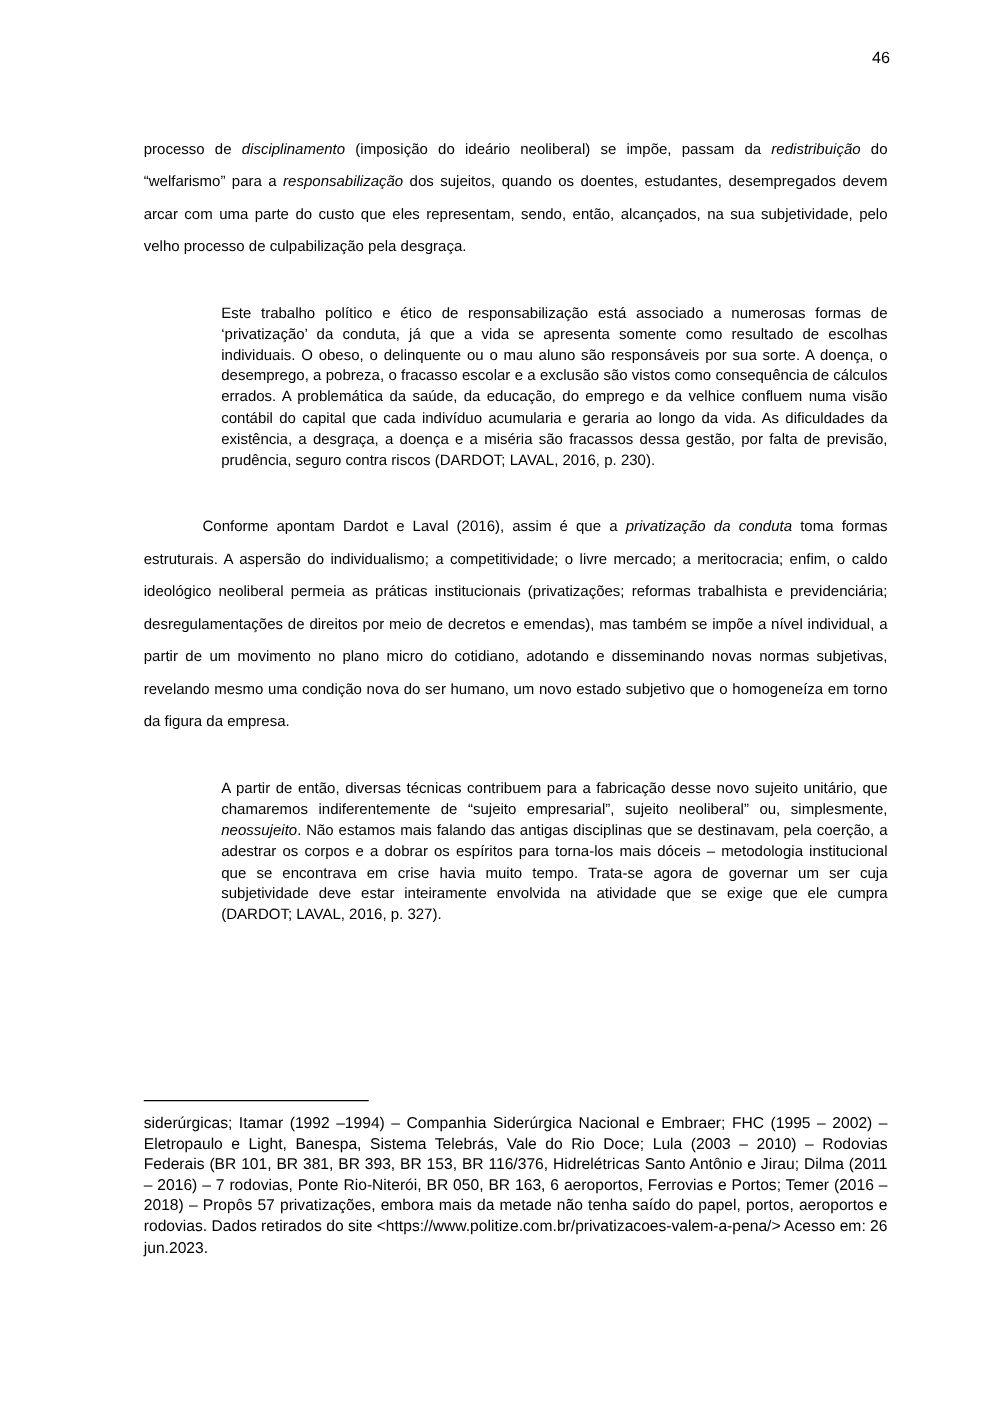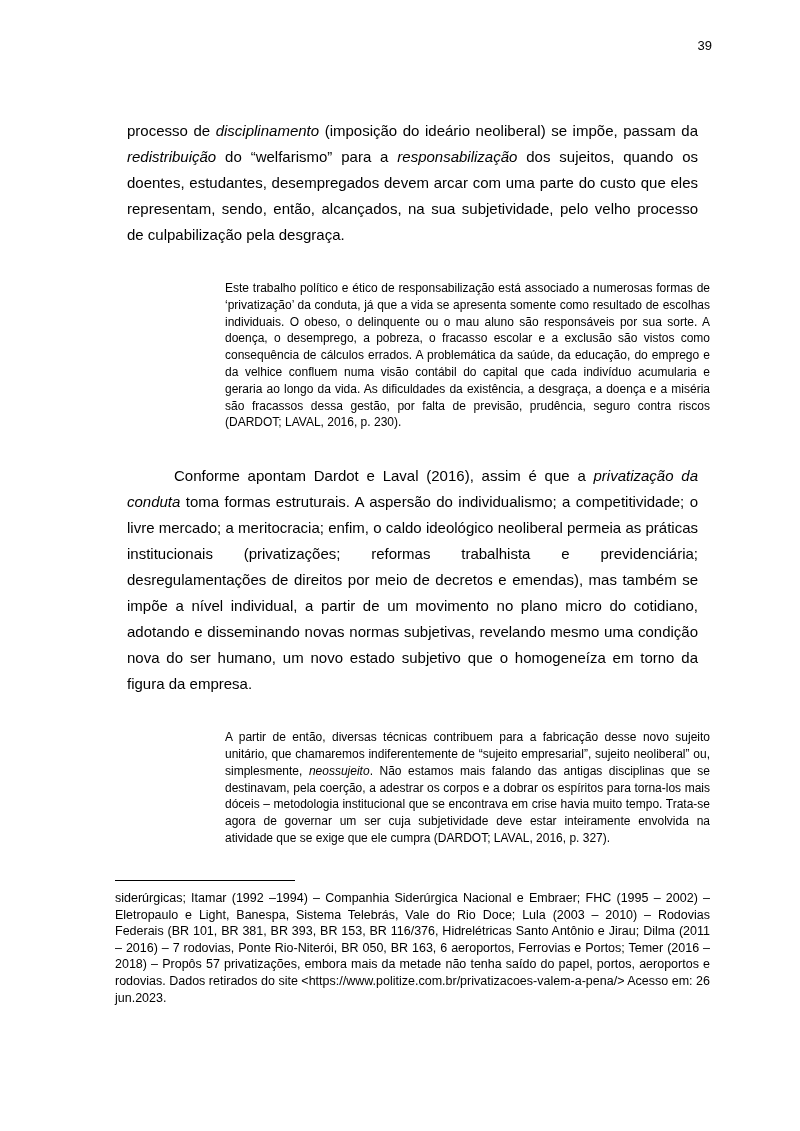--- a/index.html
+++ b/index.html
@@ -24,30 +24,30 @@
     font-size: 13px;
     line-height: 15px;
   }
   .content {
     position: absolute;
     left: 115px;
     top: 106px;
     width: 595px;
   }
   .body-par {
-    margin: 12px;
-    font-size: 15px;
+    margin: 0;
+    font-size: 12px;
     line-height: 26px;
     text-align: justify;
   }
   .body-par.first-line-indent {
     text-indent: 47px;
   }
   .quote {
-    margin: 32px 0 32px 110px;
+    margin: 32px 0 32px 62px;
     font-size: 12px;
     line-height: 16.8px;
     text-align: justify;
   }
   .footnote-area {
     position: absolute;
     left: 115px;
     top: 880px;
     width: 595px;
   }
@@ -64,21 +64,21 @@
   }
   .seg-i {
     font-style: italic;
   }
 </style>
 </head>
 <body>
 
 <div class="page">
 
-  <div class="page-number">39</div>
+  <div class="page-number">46</div>
 
   <div class="content">
 
     <p class="body-par"><span>processo de </span><span class="seg-i">disciplinamento</span><span> (imposição do ideário neoliberal) se impõe, passam da </span><span class="seg-i">redistribuição</span><span> do “welfarismo” para a </span><span class="seg-i">responsabilização</span><span> dos sujeitos, quando os doentes, estudantes, desempregados devem arcar com uma parte do custo que eles representam, sendo, então, alcançados, na sua subjetividade, pelo velho processo de culpabilização pela desgraça.</span></p>
 
     <blockquote class="quote"><span>Este trabalho político e ético de responsabilização está associado a numerosas formas de ‘privatização’ da conduta, já que a vida se apresenta somente como resultado de escolhas individuais. O obeso, o delinquente ou o mau aluno são responsáveis por sua sorte. A doença, o desemprego, a pobreza, o fracasso escolar e a exclusão são vistos como consequência de cálculos errados. A problemática da saúde, da educação, do emprego e da velhice confluem numa visão contábil do capital que cada indivíduo acumularia e geraria ao longo da vida. As dificuldades da existência, a desgraça, a doença e a miséria são fracassos dessa gestão, por falta de previsão, prudência, seguro contra riscos (DARDOT; LAVAL, 2016, p. 230).</span></blockquote>
 
     <p class="body-par first-line-indent"><span>Conforme apontam Dardot e Laval (2016), assim é que a </span><span class="seg-i">privatização da conduta</span><span> toma formas estruturais. A aspersão do individualismo; a competitividade; o livre mercado; a meritocracia; enfim, o caldo ideológico neoliberal permeia as práticas institucionais (privatizações; reformas trabalhista e previdenciária; desregulamentações de direitos por meio de decretos e emendas), mas também se impõe a nível individual, a partir de um movimento no plano micro do cotidiano, adotando e disseminando novas normas subjetivas, revelando mesmo uma condição nova do ser humano, um novo estado subjetivo que o homogeneíza em torno da figura da empresa.</span></p>
 
     <blockquote class="quote"><span>A partir de então, diversas técnicas contribuem para a fabricação desse novo sujeito unitário, que chamaremos indiferentemente de “sujeito empresarial”, sujeito neoliberal” ou, simplesmente, </span><span class="seg-i">neossujeito</span><span>. Não estamos mais falando das antigas disciplinas que se destinavam, pela coerção, a adestrar os corpos e a dobrar os espíritos para torna-los mais dóceis – metodologia institucional que se encontrava em crise havia muito tempo. Trata-se agora de governar um ser cuja subjetividade deve estar inteiramente envolvida na atividade que se exige que ele cumpra (DARDOT; LAVAL, 2016, p. 327).</span></blockquote>

